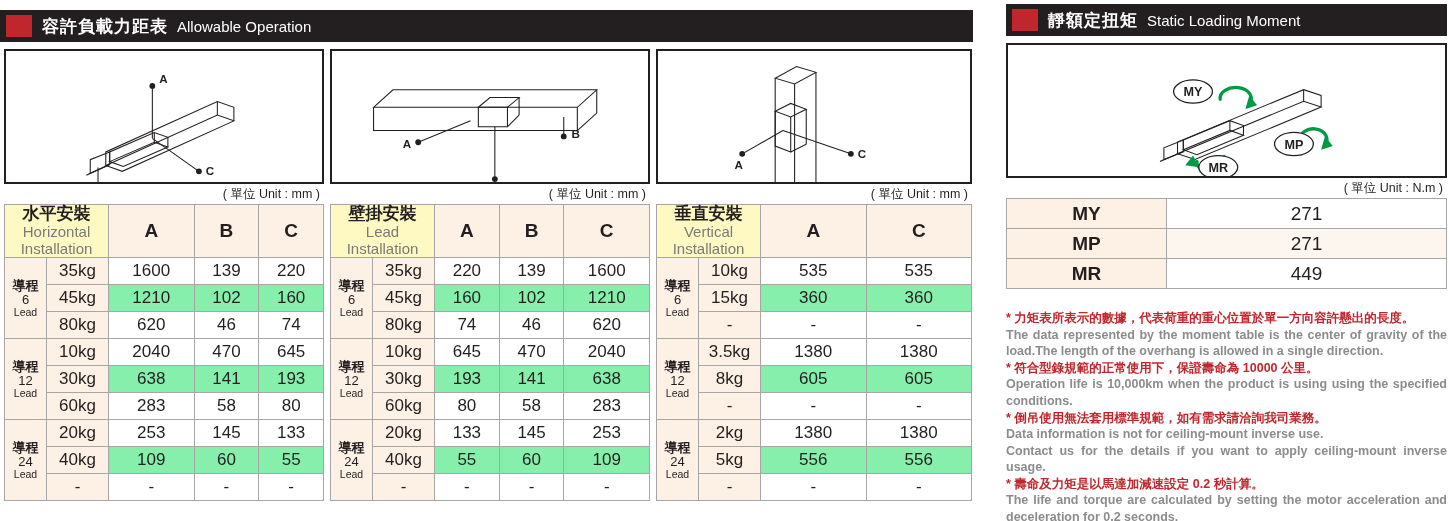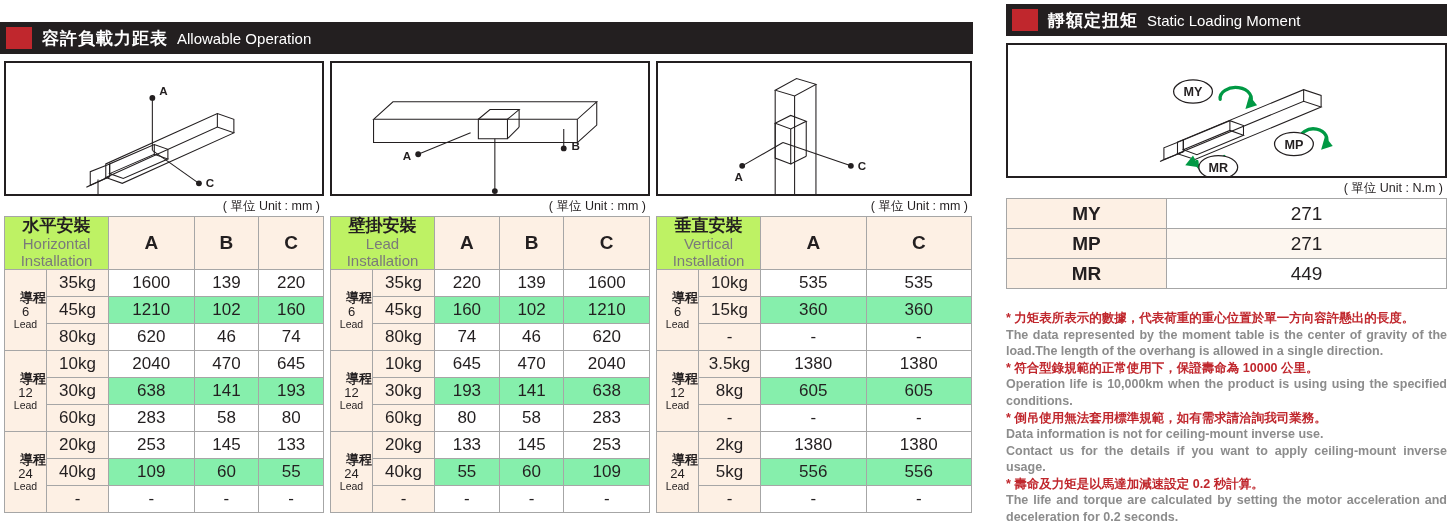--- a/index.html
+++ b/index.html
@@ -25,21 +25,21 @@
     margin-left:6px; margin-right:10px; flex:none;
   }
   .sec-header .title-cn {
     font-size:17px; font-weight:bold; letter-spacing:1px;
   }
   .sec-header .title-en {
     font-size:15px; margin-left:9px; color:#ffffff; font-weight:normal;
   }
 
   
-  .left-block { position:absolute; left:0; top:22px; width:973px; }
+  .left-block { position:absolute; left:0; top:10px; width:973px; }
   .left-header { width:973px; }
 
   .fig-row { display:flex; margin-top:7px; }
   .fig-box {
     border:2px solid #231f20; background:#ffffff;
     height:135px; position:relative;
   }
   .fig-1 { width:320px; margin-left:4px; }
   .fig-2 { width:320px; margin-left:6px; }
   .fig-3 { width:316px; margin-left:6px; }
@@ -66,31 +66,31 @@
   table.data td, table.data th {
     border:1px solid #a6a6a6;
     text-align:center;
     font-size:17px;
     font-weight:normal;
     padding:0;
     height:27px;
     color:#231f20;
   }
   table.data .hdr {
-    background:#bef264;
+    background:#fef9c3;
     height:46px;
   }
   .hdr-cn { font-size:17px; font-weight:bold; display:block; line-height:1.05; }
   .hdr-en { font-size:15px; color:#7a7a7a; display:block; line-height:1.15; }
   table.data .hdrletter { background:#fdf0e4; font-size:19px; font-weight:bold; }
   table.data td.lead {
     background:#fdf0e4; width:42px;
     font-size:12px; line-height:1.06;
   }
-  .lead-cn { font-size:13px; display:block; font-weight:bold;text-align:right; }
+  .lead-cn { font-size:13px; display:block; font-weight:bold; }
   .lead-num { font-size:13px; display:block; }
   .lead-en { font-size:10.5px; display:block; color:#231f20; }
   table.data td.kg { background:#fdf0e4; font-size:17px; width:62px; }
   table.data td.val { background:#ffffff; }
   table.data tr.alt td.val { background:#86efac;margin-left:33px; }
 
   
   .right-block { position:absolute; left:1006px; top:4px; width:443px; }
   .right-header { width:441px; }
   .fig-r {

